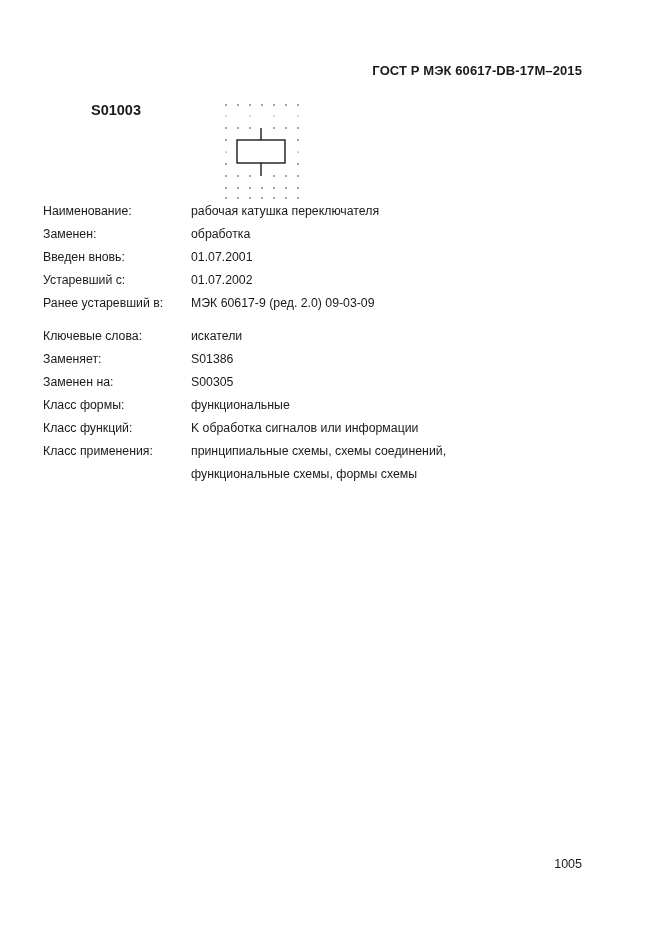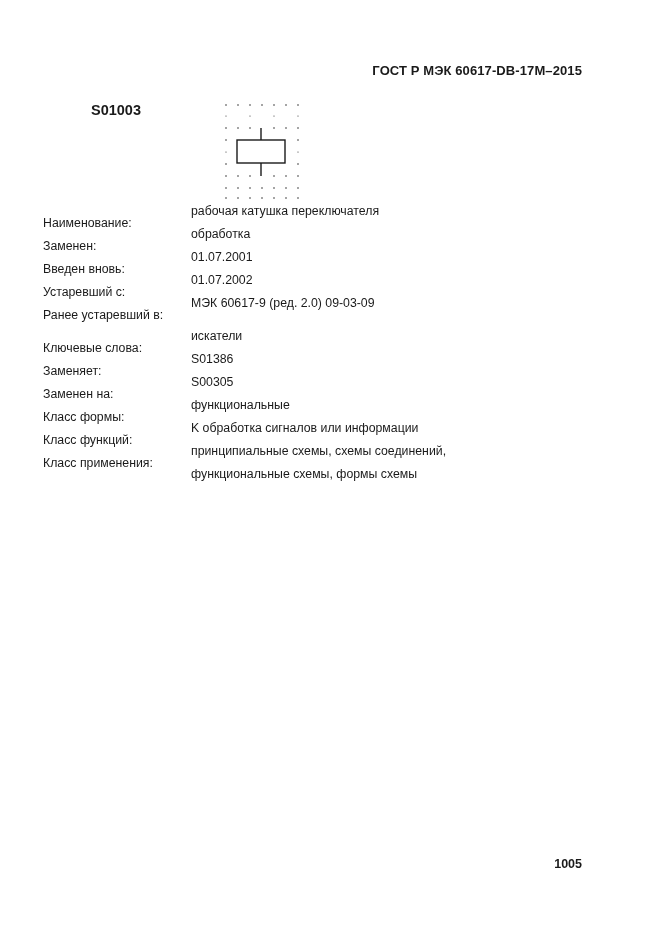--- a/index.html
+++ b/index.html
@@ -13,24 +13,24 @@
     }
     .code {
       position: absolute; top: 102px; left: 43px;
       font-size: 14.5px; font-weight: bold; margin-left: 48px;
     }
     .symbol {
       position: absolute; left: 218px; top: 98px; width: 90px; height: 104px;
     }
     .rows { position: absolute; left: 43px; top: 204px; }
     .row { position: absolute; left: 0; height: 20px; font-size: 12.3px; white-space: nowrap; }
-    .row .lbl { position: absolute; left: 0; margin-top: 12px; }
+    .row .lbl { position: absolute; left: 0; }
     .row .val { position: absolute; left: 148px; }
     .pageno {
-      position: absolute; top: 857px; right: 79px; font-size: 12.5px; font-weight: bold;
+      position: absolute; top: 857px; right: 79px; font-size: 12.5px;
     }
   </style>
 </head>
 <body>
 
 <div class="header">ГОСТ Р МЭК 60617-DB-17M–2015</div>
 
 <div class="code">S01003</div>
 
 <div class="symbol">

